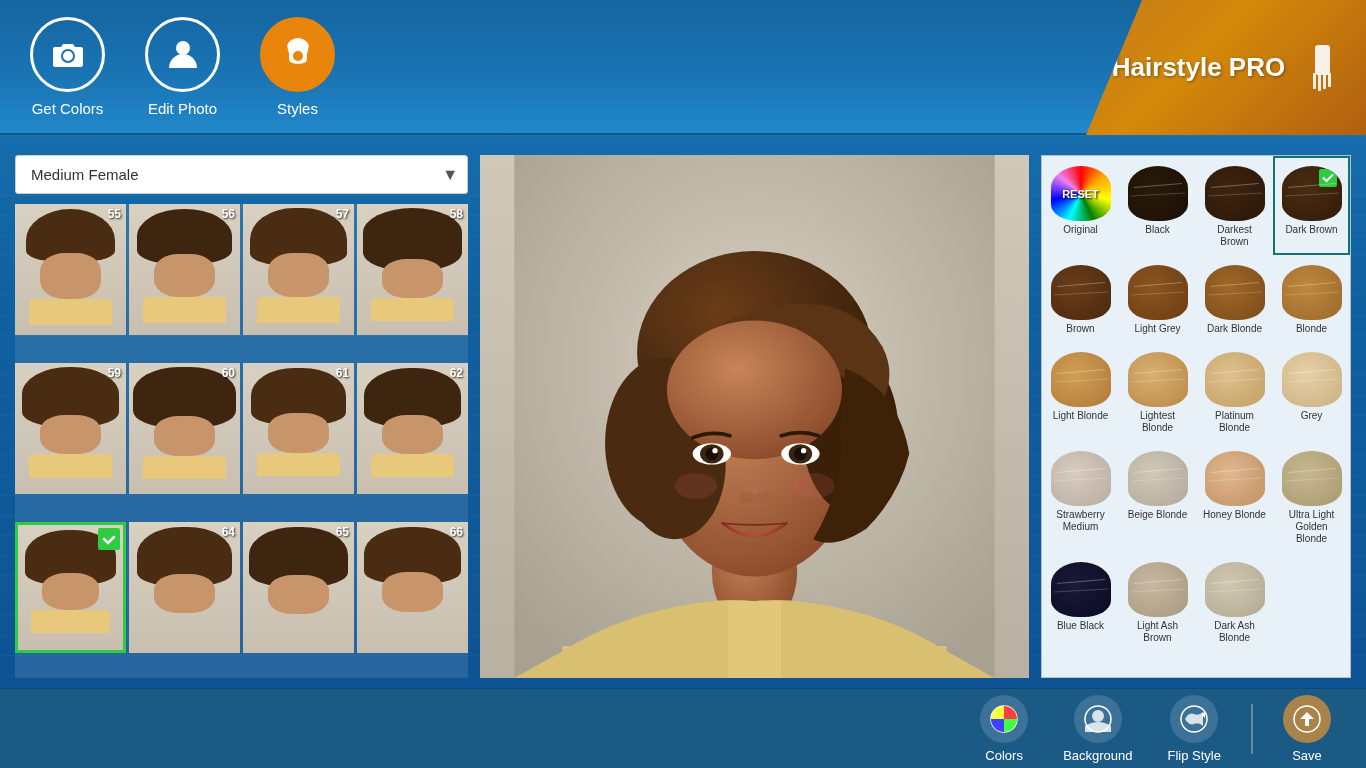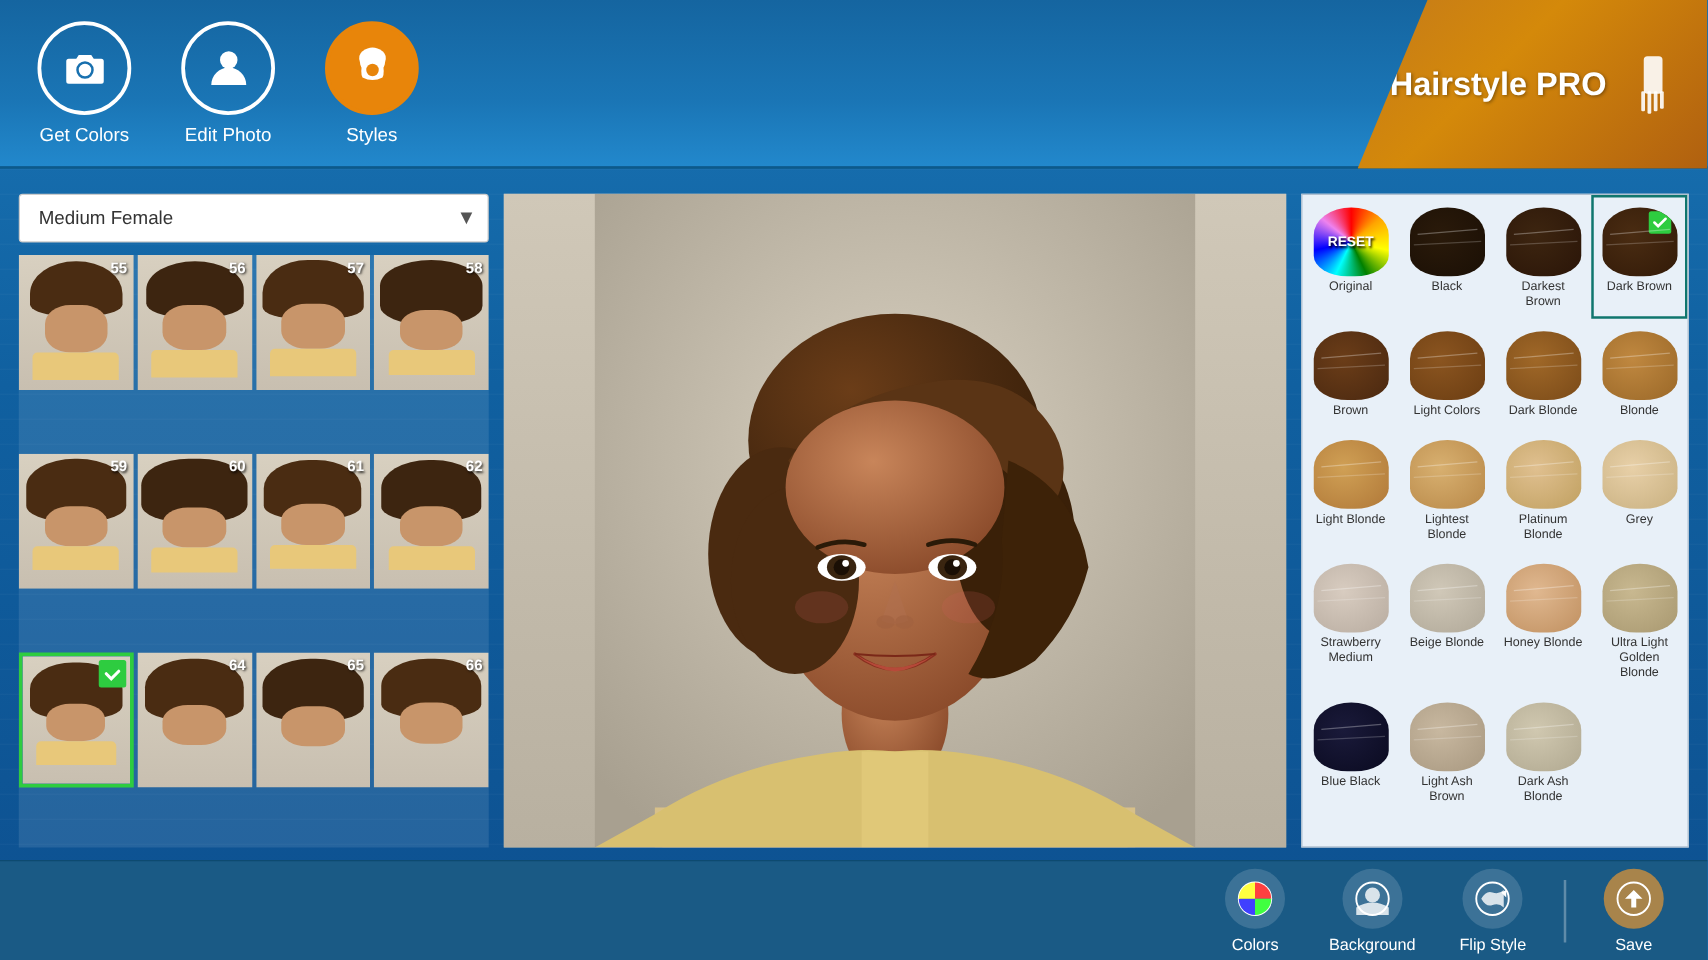--- a/index.html
+++ b/index.html
@@ -68,21 +68,21 @@
     .logo-text {
       color: white;
       font-size: 26px;
       font-weight: bold;
       text-shadow: 1px 1px 3px rgba(0,0,0,0.4);
       margin-right: 20px;
     }
 
     
     .styles-panel {
-      width: 376px;
+      width: 453px;
       display: flex;
       flex-direction: column;
       gap: 10px;
       flex-shrink: 0;
     }
     .dropdown-container {
       position: relative;
       width: 100%;
     }
     .style-dropdown {
@@ -633,21 +633,21 @@
         <span class="color-label">Dark Brown</span>
       </div>
 
       <div class="color-item">
         <div class="color-swatch hair-swatch-4"></div>
         <span class="color-label">Brown</span>
       </div>
 
       <div class="color-item">
         <div class="color-swatch hair-swatch-5"></div>
-        <span class="color-label">Light Colors</span>
+        <span class="color-label">Light Grey</span>
       </div>
 
       <div class="color-item">
         <div class="color-swatch hair-swatch-6"></div>
         <span class="color-label">Dark Blonde</span>
       </div>
 
       <div class="color-item">
         <div class="color-swatch hair-swatch-7"></div>
         <span class="color-label">Blonde</span>

